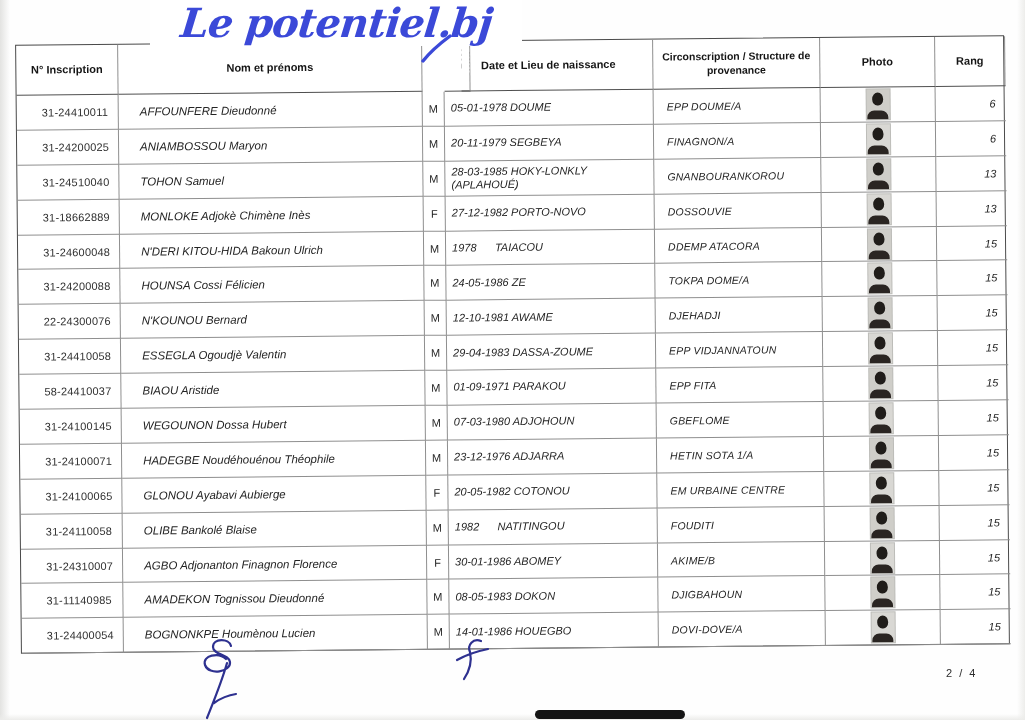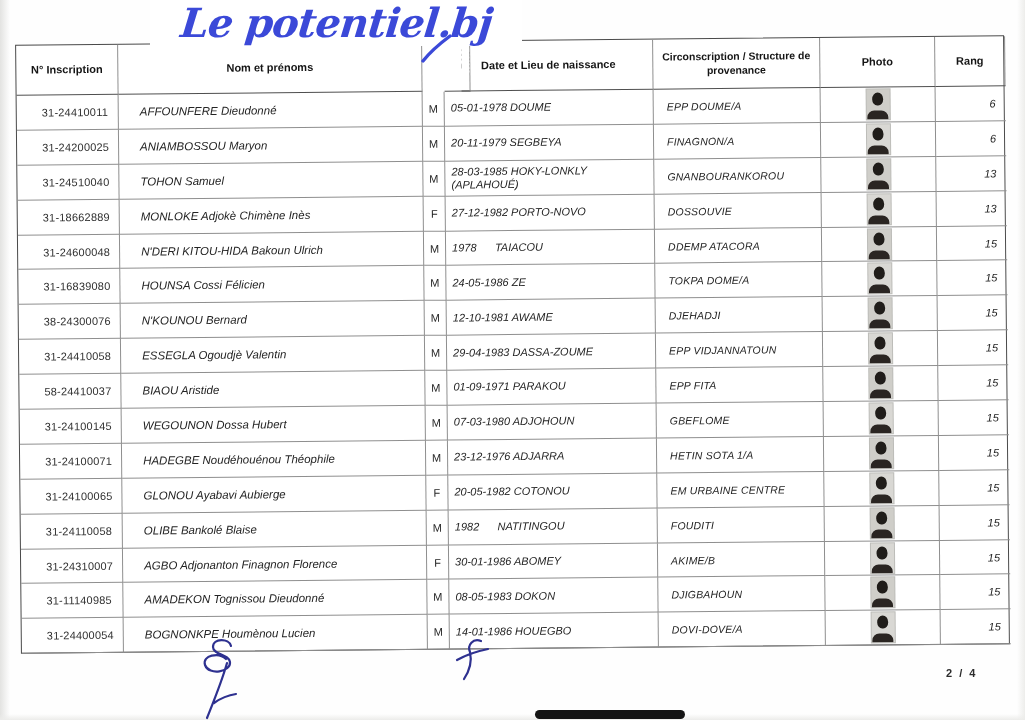--- a/index.html
+++ b/index.html
@@ -54,21 +54,21 @@
         z-index:6;display:flex;align-items:flex-start;justify-content:center;overflow:visible;}
   .watermark-text{font-family:"DejaVu Serif",serif;font-style:italic;font-weight:600;
         font-size:40px;line-height:46px;letter-spacing:-1px;transform:skewX(-6deg);
         white-space:nowrap;}
   .swash{position:absolute;left:420px;top:34px;z-index:7;}
 
   
   .sig{position:absolute;z-index:4;}
   .sig1{left:185px;top:636px;}
   .sig2{left:450px;top:636px;}
-  .page-num{position:absolute;left:946px;top:667px;font-size:11px;font-weight:bold;
+  .page-num{position:absolute;left:946px;top:667px;font-size:11px;font-weight:normal;
         letter-spacing:2px;color:#2c2c2c;}
   .black-bar{position:absolute;left:535px;top:710px;width:150px;height:9px;
         border-radius:4.5px;background:#141414;z-index:8;}
 </style>
 </head>
 <body>
 
 <div class="page">
   <div class="edge-left"></div>
   <div class="edge-right"></div>
@@ -158,36 +158,36 @@
       <div class="td c-photo">
         <div class="photo">
           <div class="head"></div>
           <div class="shoulders"></div>
         </div>
       </div>
       <div class="td c-rank">15</div>
     </div>
 
     <div class="tr">
-      <div class="td c-id">31-16839080</div>
+      <div class="td c-id">31-24200088</div>
       <div class="td c-name">HOUNSA Cossi Félicien</div>
       <div class="td c-sex">M</div>
       <div class="td c-birth">24-05-1986 ZE</div>
       <div class="td c-district">TOKPA DOME/A</div>
       <div class="td c-photo">
         <div class="photo">
           <div class="head"></div>
           <div class="shoulders"></div>
         </div>
       </div>
       <div class="td c-rank">15</div>
     </div>
 
     <div class="tr">
-      <div class="td c-id">38-24300076</div>
+      <div class="td c-id">22-24300076</div>
       <div class="td c-name">N'KOUNOU Bernard</div>
       <div class="td c-sex">M</div>
       <div class="td c-birth">12-10-1981 AWAME</div>
       <div class="td c-district">DJEHADJI</div>
       <div class="td c-photo">
         <div class="photo">
           <div class="head"></div>
           <div class="shoulders"></div>
         </div>
       </div>

